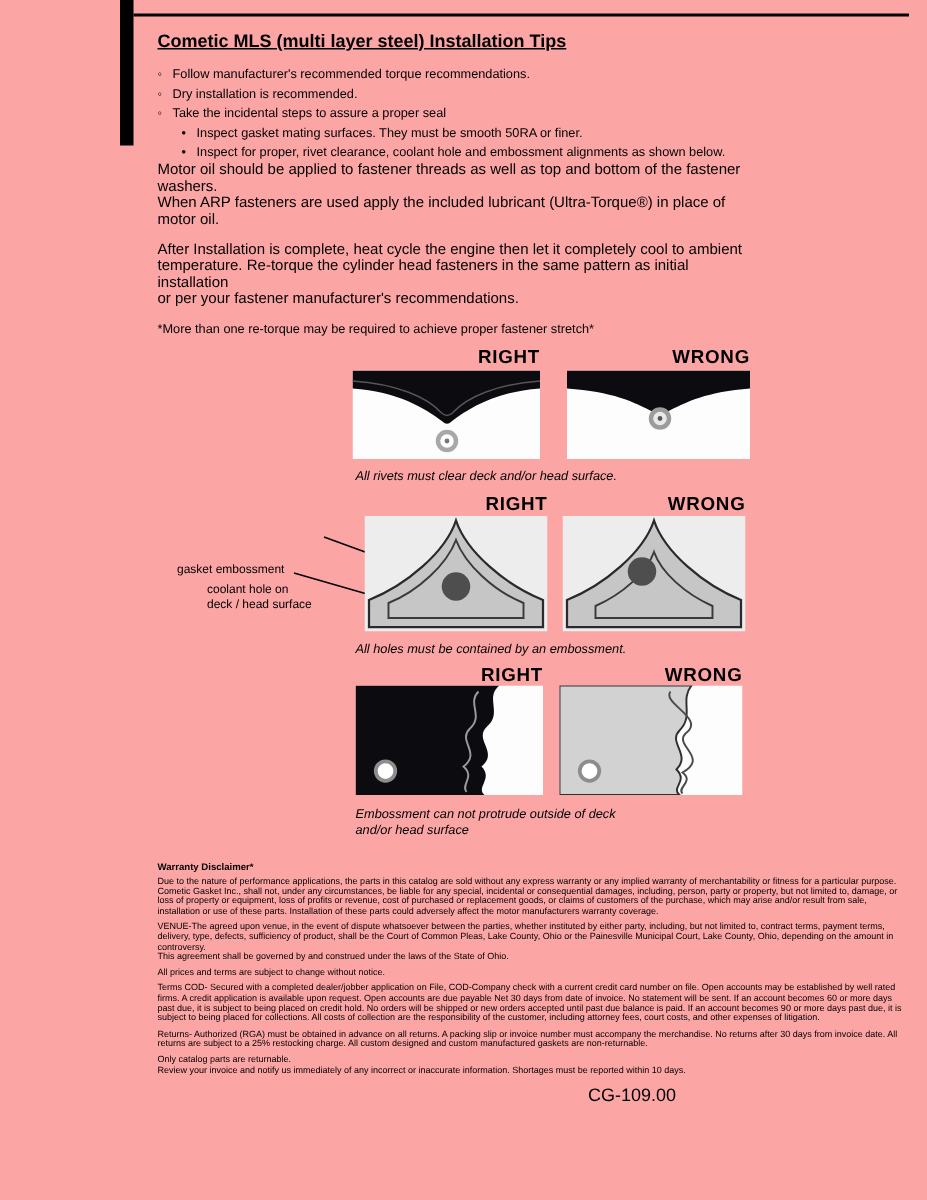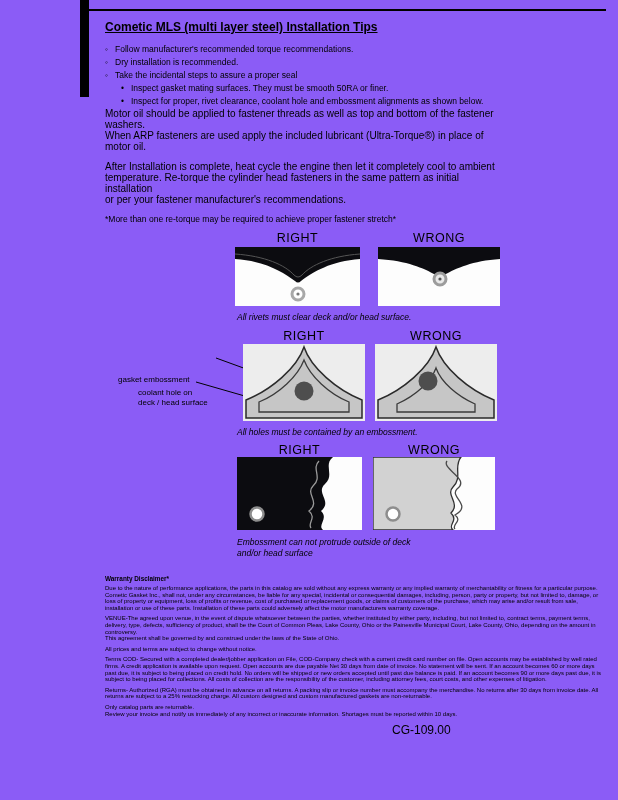--- a/index.html
+++ b/index.html
@@ -1,36 +1,36 @@
 <!DOCTYPE html>
 <html><head>
 <meta charset="utf-8">
 <style>
   html,body{margin:0;padding:0;background:#888;}
   .page{
     position:relative;
     width:618px;height:800px;
-    background:#8b5cf6;
+    background:#fca5a5;
     font-family:"Liberation Sans", sans-serif;
     color:#000;
     overflow:hidden;
   }
   .edge-bar{position:absolute;left:80px;top:0;width:9px;height:97px;background:#000;}
   .top-rule{position:absolute;left:89px;top:9px;width:517px;height:2px;background:#000;}
 
   .content{position:absolute;left:105px;top:20px;width:482px;}
   .doc-title{font-size:12px;font-weight:bold;text-decoration:underline;margin:0 0 9px 0;}
   .bullet-row{display:flex;font-size:8.5px;line-height:13px;}
   .bullet-glyph{width:10px;flex:0 0 10px;text-align:left;}
   .sub-bullet{margin-left:16px;}
   .diesel-head{font-size:9.5px;font-weight:bold;margin:14px 0 6px 0;}
   .para{font-size:10px;line-height:11px;margin:0 0 9px 0;white-space:pre-line;width:392px;}
   .note{font-size:8.5px;margin-top:2px;}
 
-  .diag-label{position:absolute;font-size:12.5px;letter-spacing:0.5px;text-align:center;}
+  .diag-label{position:absolute;font-size:12.5px;letter-spacing:0.5px;text-align:right;font-weight:bold;}
   .diag-img{position:absolute;}
   .diag-img svg{display:block;}
   .diag-caption{position:absolute;font-size:8.5px;line-height:10.5px;white-space:pre-line;font-style:italic;}
   .annot{position:absolute;font-size:8px;line-height:10px;white-space:pre-line;}
   .leader-lines{position:absolute;left:0;top:0;pointer-events:none;}
 
   .legal{position:absolute;left:105px;top:575px;width:498px;}
   .legal-head{font-size:6.4px;font-weight:bold;margin:0 0 3px 0;}
   .legal p{font-size:6px;line-height:6.6px;margin:0 0 4px 0;white-space:pre-line;}
 

